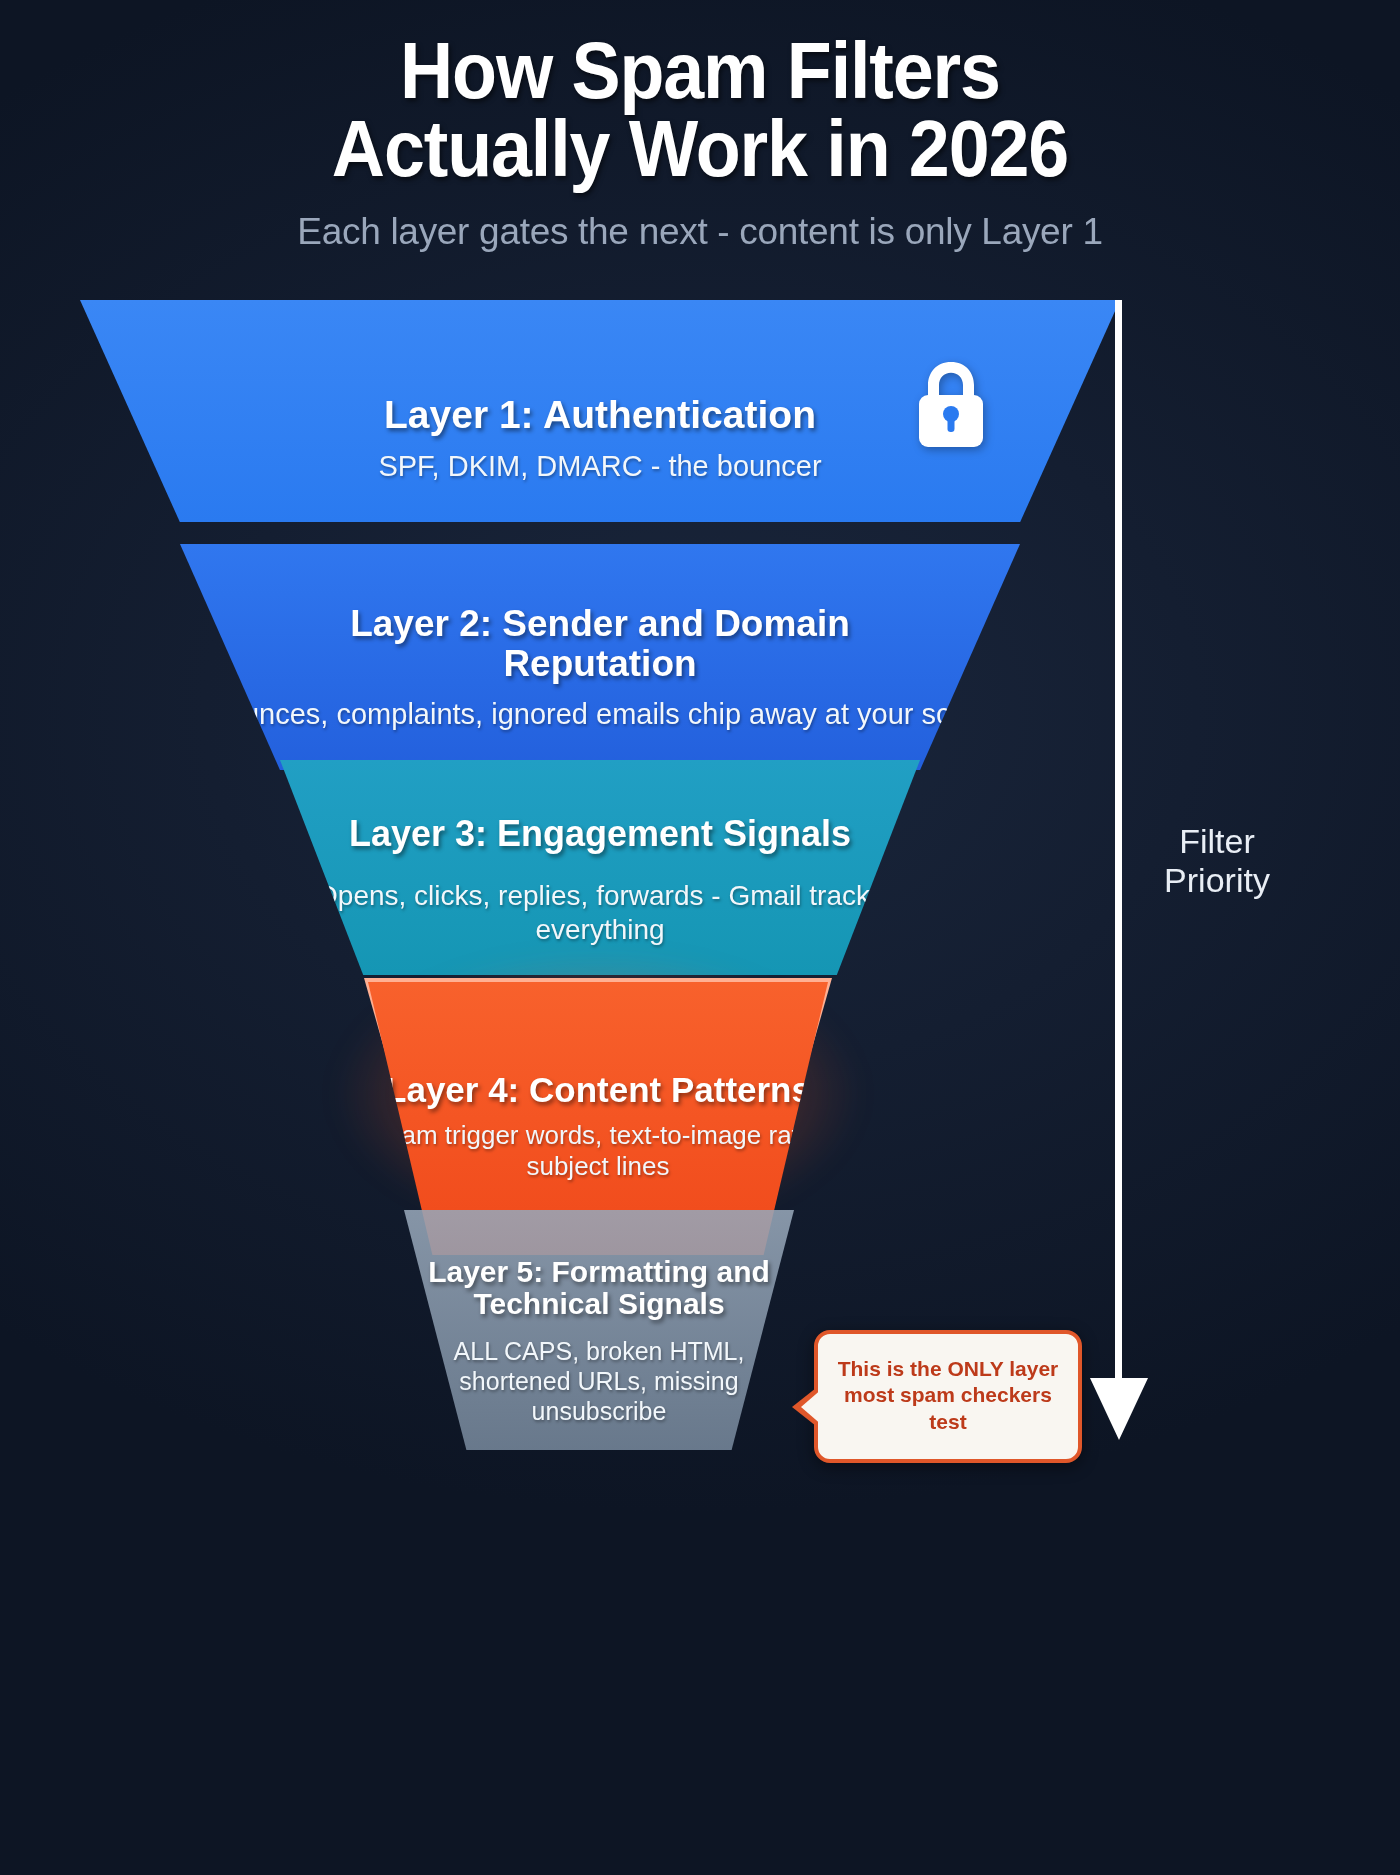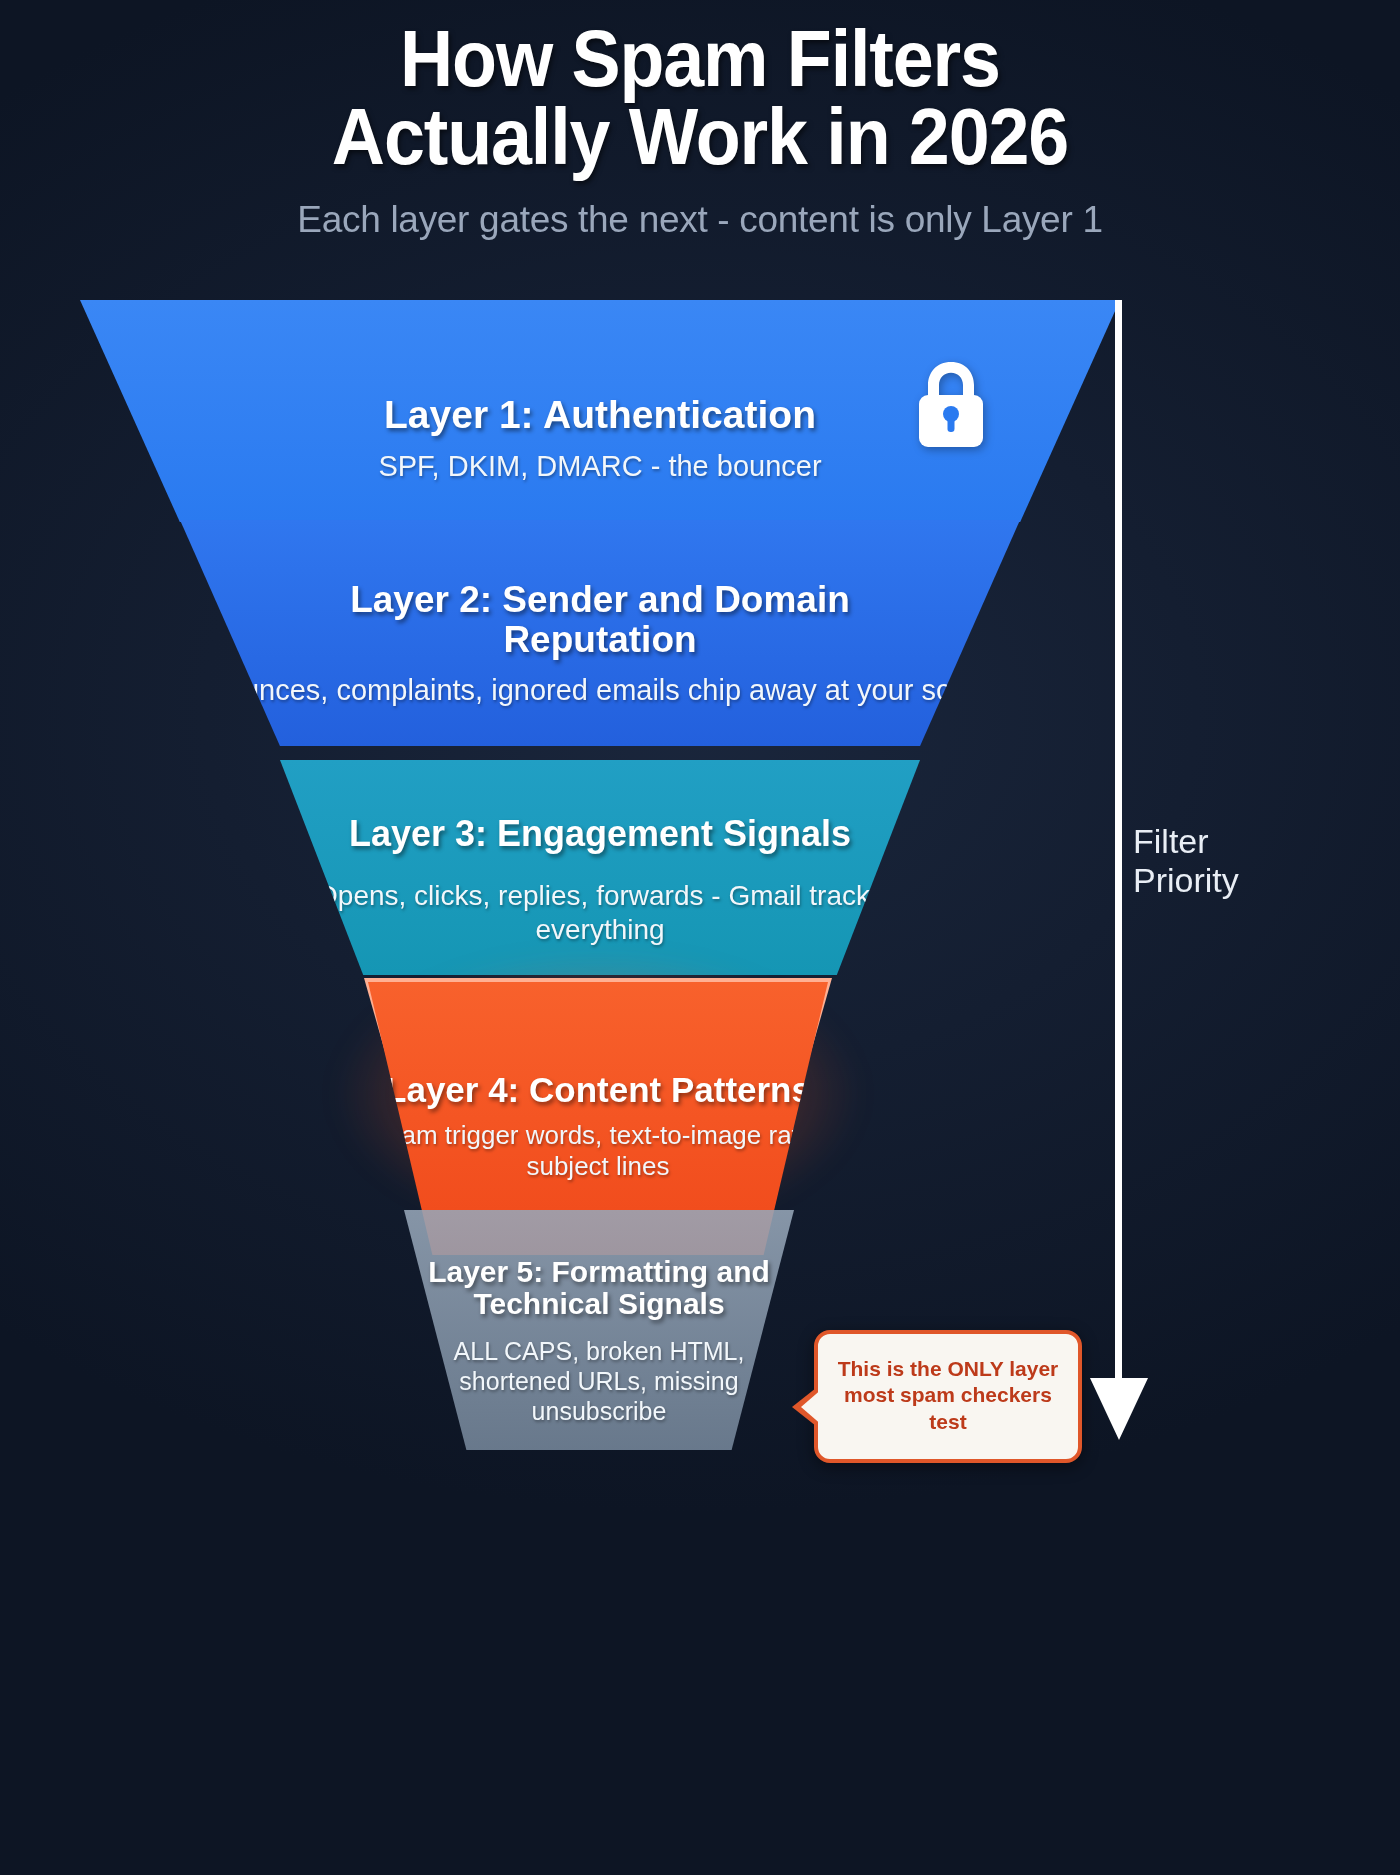--- a/index.html
+++ b/index.html
@@ -17,21 +17,21 @@
     width: 1400px;
     height: 1875px;
     background:
       radial-gradient(ellipse 1100px 800px at 50% 38%, #1a263c 0%, #141e31 45%, #0d1524 100%);
     overflow: hidden;
   }
 
   
   #header {
     position: absolute;
-    top: 20px;
+    top: 32px;
     left: 0;
     width: 1400px;
     text-align: center;
   }
   .title {
     font-family: "Liberation Sans Narrow", "Liberation Sans", sans-serif;
     font-weight: bold;
     font-size: 80px;
     line-height: 0.98;
     color: #ffffff;
@@ -84,21 +84,21 @@
     left: 80px; top: 0px;
     width: 1040px; height: 222px;
     background: linear-gradient(180deg, #3a87f5 0%, #2a7af0 100%);
     clip-path: polygon(0% 0%, 100% 0%, 90.4% 100%, 9.6% 100%);
   }
   #layer-1 .layer-title { font-size: 39px; margin-top: 56px; }
   #layer-1 .layer-desc  { font-size: 29px; margin-top: 14px; }
 
   
   #layer-2 {
-    left: 180px; top: 220px;
+    left: 180px; top: 244px;
     width: 840px; height: 226px;
     background: linear-gradient(180deg, #3077ef 0%, #2360dd 100%);
     clip-path: polygon(0% 0%, 100% 0%, 88.1% 100%, 11.9% 100%);
   }
   #layer-2 .layer-title { font-size: 37px; margin-top: 22px; width: 640px; }
   #layer-2 .layer-desc  { font-size: 29px; margin-top: 14px; }
 
   
   #layer-3 {
     left: 280px; top: 460px;
@@ -201,26 +201,26 @@
   #priority-head {
     position: absolute;
     left: 0px; top: 1078px;
     width: 0; height: 0;
     border-left: 29px solid transparent;
     border-right: 29px solid transparent;
     border-top: 62px solid #ffffff;
   }
   #priority-label {
     position: absolute;
-    left: 43px; top: 522px;
+    left: 52px; top: 522px;
     width: 150px;
     font-size: 34px;
     line-height: 1.14;
     color: #e9eef5;
-    text-align: left;
+    text-align: center;
   }
 
   
   #footer {
     position: absolute;
     bottom: 62px;
     left: 0;
     width: 1400px;
     text-align: center;
     font-size: 27px;

